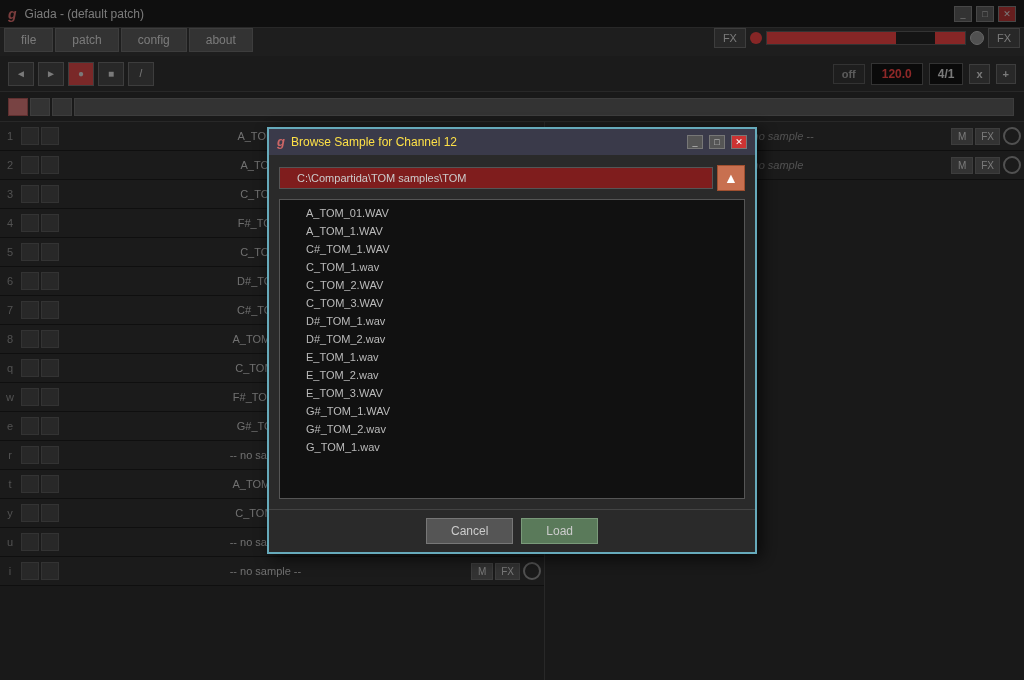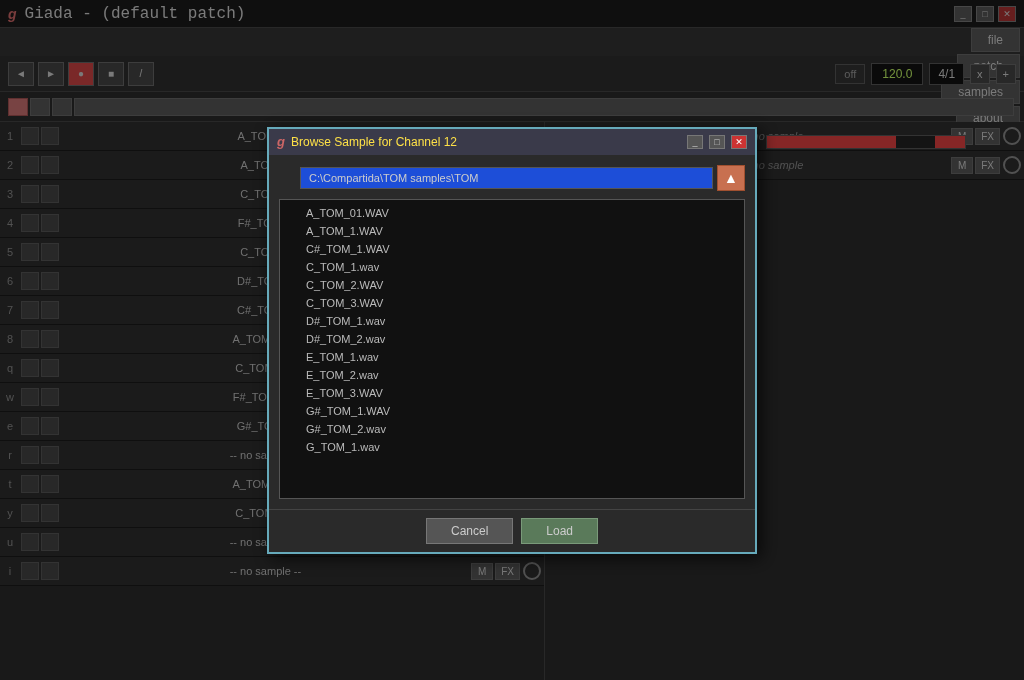--- a/index.html
+++ b/index.html
@@ -26,22 +26,21 @@
     .title-bar-icon {
       color: #c66;
       font-style: italic;
       font-weight: bold;
       margin-right: 8px;
       font-size: 14px;
     }
     .title-bar-text {
       color: #ccc;
       flex: 1;
-      font-size: 16px;
-      font-family: Liberation Mono, monospace;
+      font-size: 12px;
     }
     .title-bar-controls {
       display: flex;
       gap: 4px;
     }
     .title-btn {
       width: 18px;
       height: 16px;
       background: #555;
       border: 1px solid #777;
@@ -52,24 +51,23 @@
       font-size: 9px;
       color: #ccc;
     }
     .title-btn.close { background: #a33; }
 
     
     .menu-bar {
       background: #333;
       height: 28px;
       display: flex;
-      align-items: flex-end;
+      align-items: flex-start;
       padding: 0 4px;
       gap: 2px;
-      flex-direction: column;
     }
     .menu-item {
       padding: 4px 16px;
       background: #555;
       border: 1px solid #666;
       color: #ccc;
       cursor: pointer;
       font-size: 12px;
     }
 
@@ -149,33 +147,34 @@
       cursor: pointer;
       color: #ccc;
       font-size: 10px;
     }
     .transport-btn.active { background: #c44; }
     .bpm-display {
       margin-left: auto;
       display: flex;
       align-items: center;
       gap: 6px;
+      font-weight: bold;
     }
     .bpm-label {
       padding: 3px 8px;
       background: #333;
       border: 1px solid #555;
       color: #999;
       font-size: 11px;
     }
     .bpm-value {
       padding: 3px 10px;
       background: #111;
       border: 1px solid #555;
-      color: #bef264;
+      color: #ef4444;
       font-size: 12px;
     }
     .time-sig {
       padding: 3px 8px;
       background: #111;
       border: 1px solid #555;
       color: #ccc;
       font-size: 12px;
     }
     .x-btn {
@@ -379,26 +378,25 @@
       padding: 10px;
     }
     .path-bar {
       display: flex;
       align-items: center;
       margin-bottom: 8px;
       gap: 4px;
     }
     .path-input {
       flex: 1;
-      background: #1d4ed8;
+      background: #7f1d1d;
       border: 1px solid #555;
       color: #ccc;
-      padding: 4px 8px;
-      font-size: 11px;
-      margin-left: 21px;
+      padding: 4px 17px;
+      font-size: 11px;
     }
     .path-up-btn {
       width: 28px;
       height: 26px;
       background: #c87050;
       border: 1px solid #a05030;
       display: flex;
       align-items: center;
       justify-content: center;
       cursor: pointer;
@@ -452,21 +450,21 @@
   <div class="title-bar-controls">
     <div class="title-btn">_</div>
     <div class="title-btn">□</div>
     <div class="title-btn close">✕</div>
   </div>
 </div>
 
 <div class="menu-bar">
   <div class="menu-item">file</div>
   <div class="menu-item">patch</div>
-  <div class="menu-item">samples</div>
+  <div class="menu-item">config</div>
   <div class="menu-item">about</div>
   <div class="fx-bar">
     <div class="fx-btn">FX</div>
     <div class="fx-slider-container">
       <div class="vol-dot"></div>
       <div class="vol-bar">
         <div class="vol-bar-fill"></div>
         <div class="vol-bar-right"></div>
       </div>
       <div class="vol-knob"></div>

